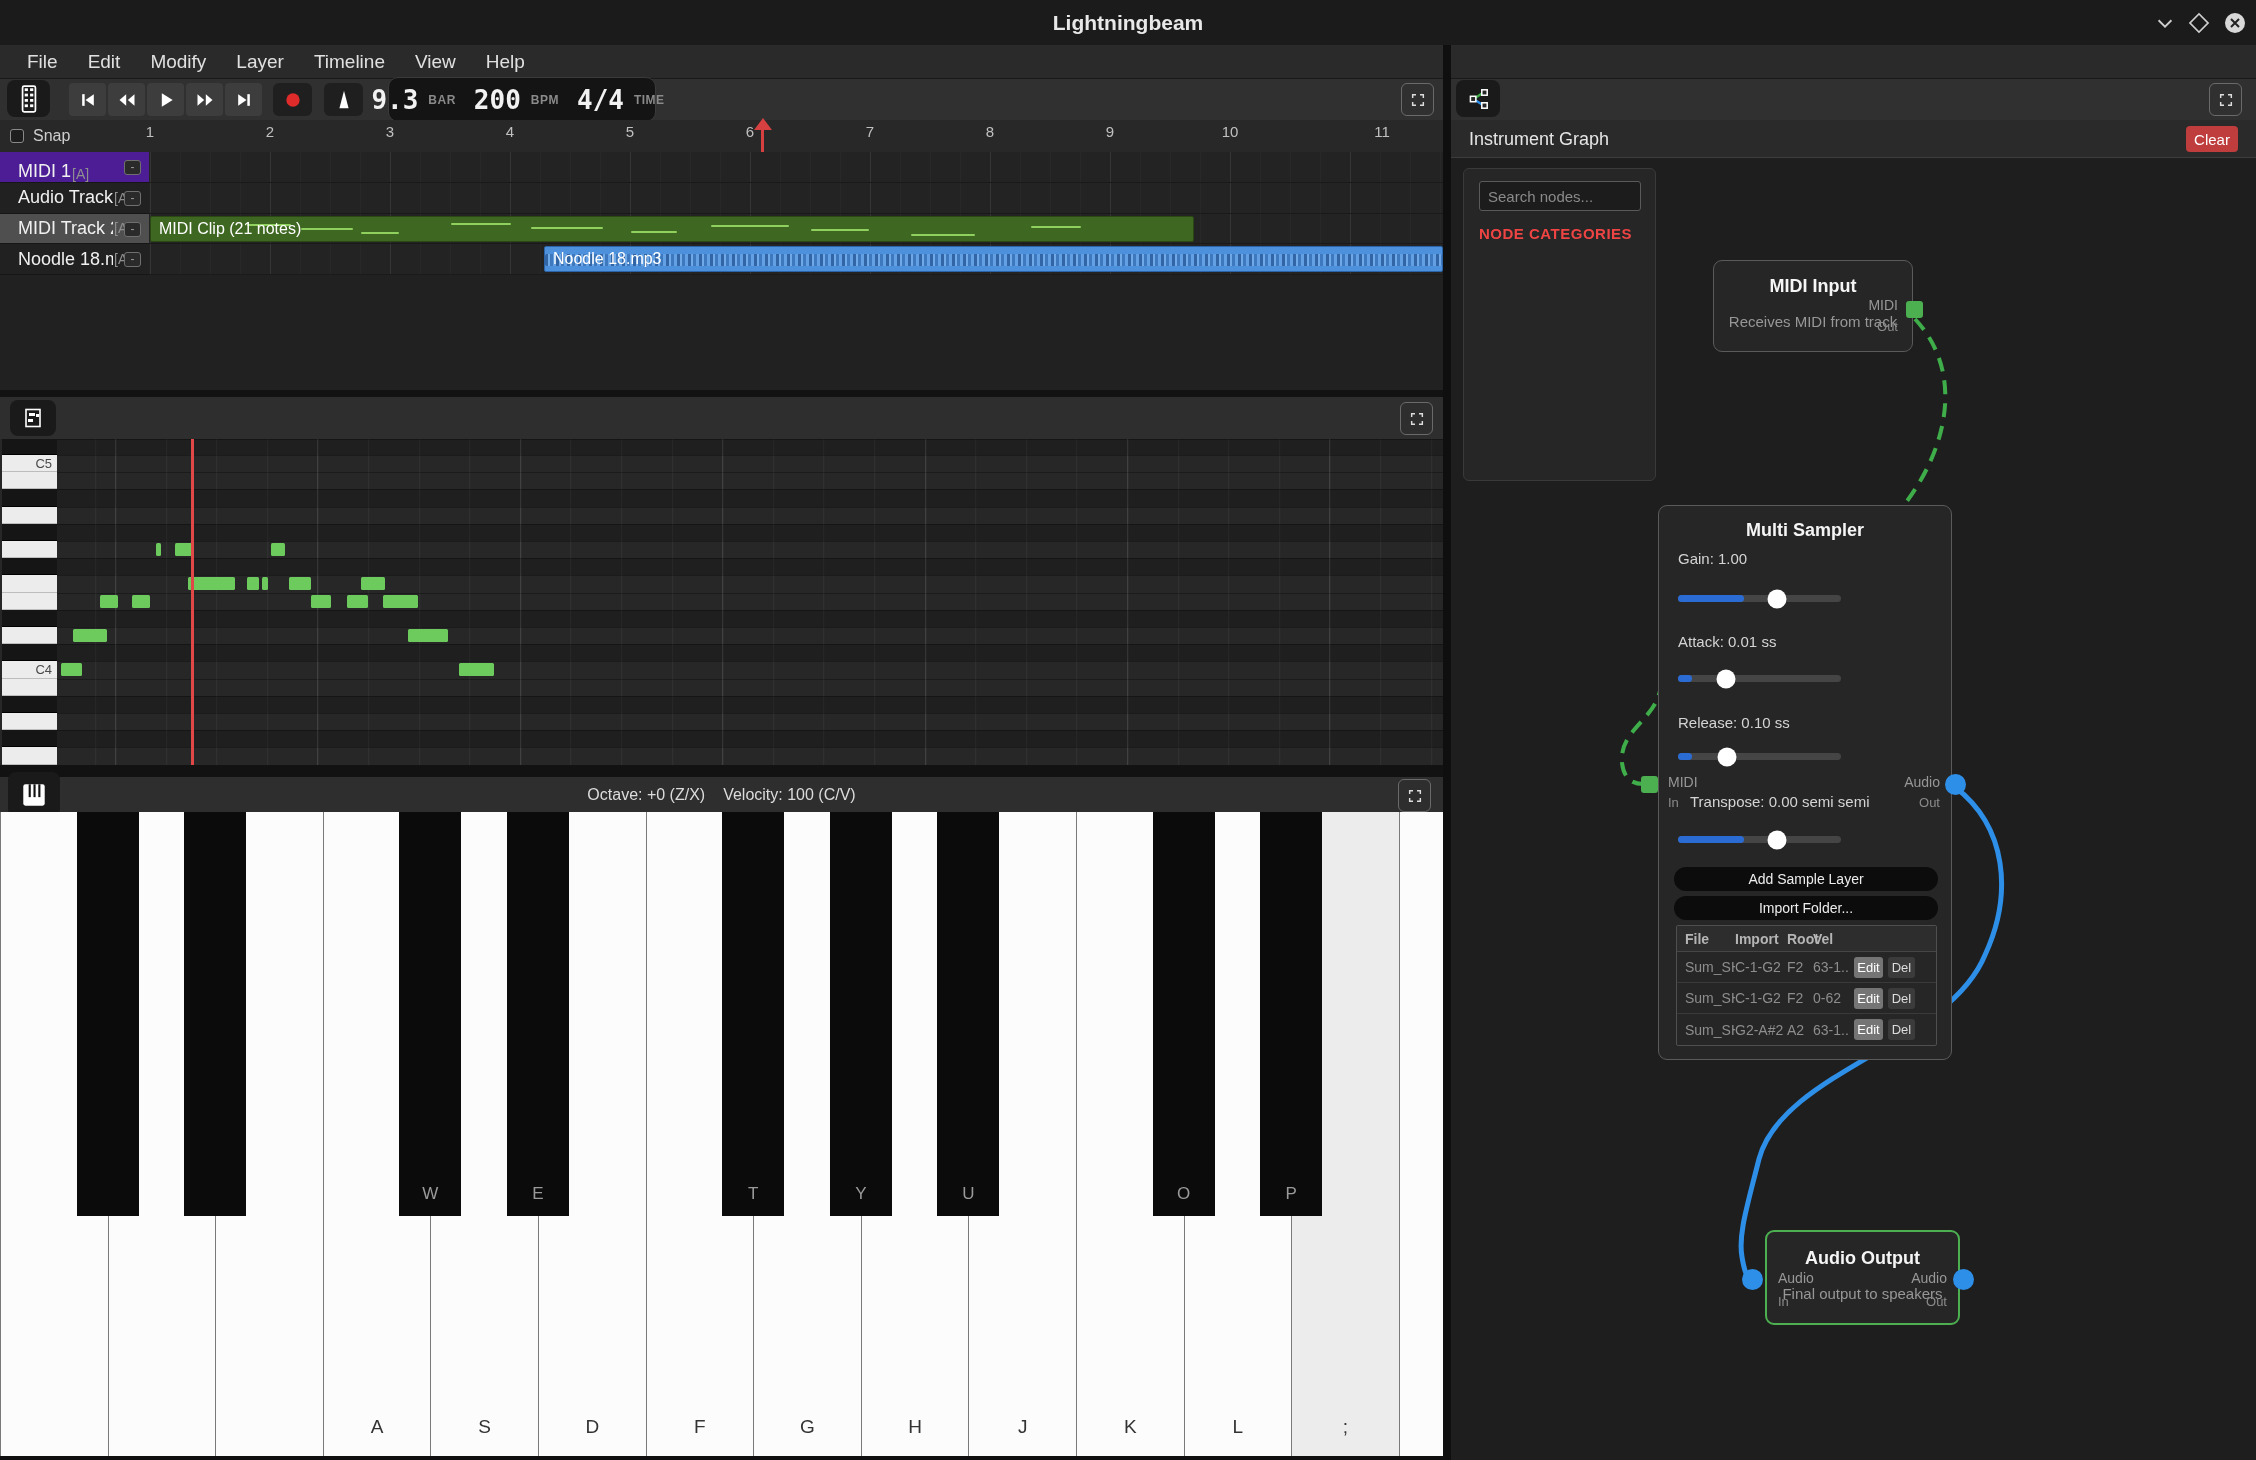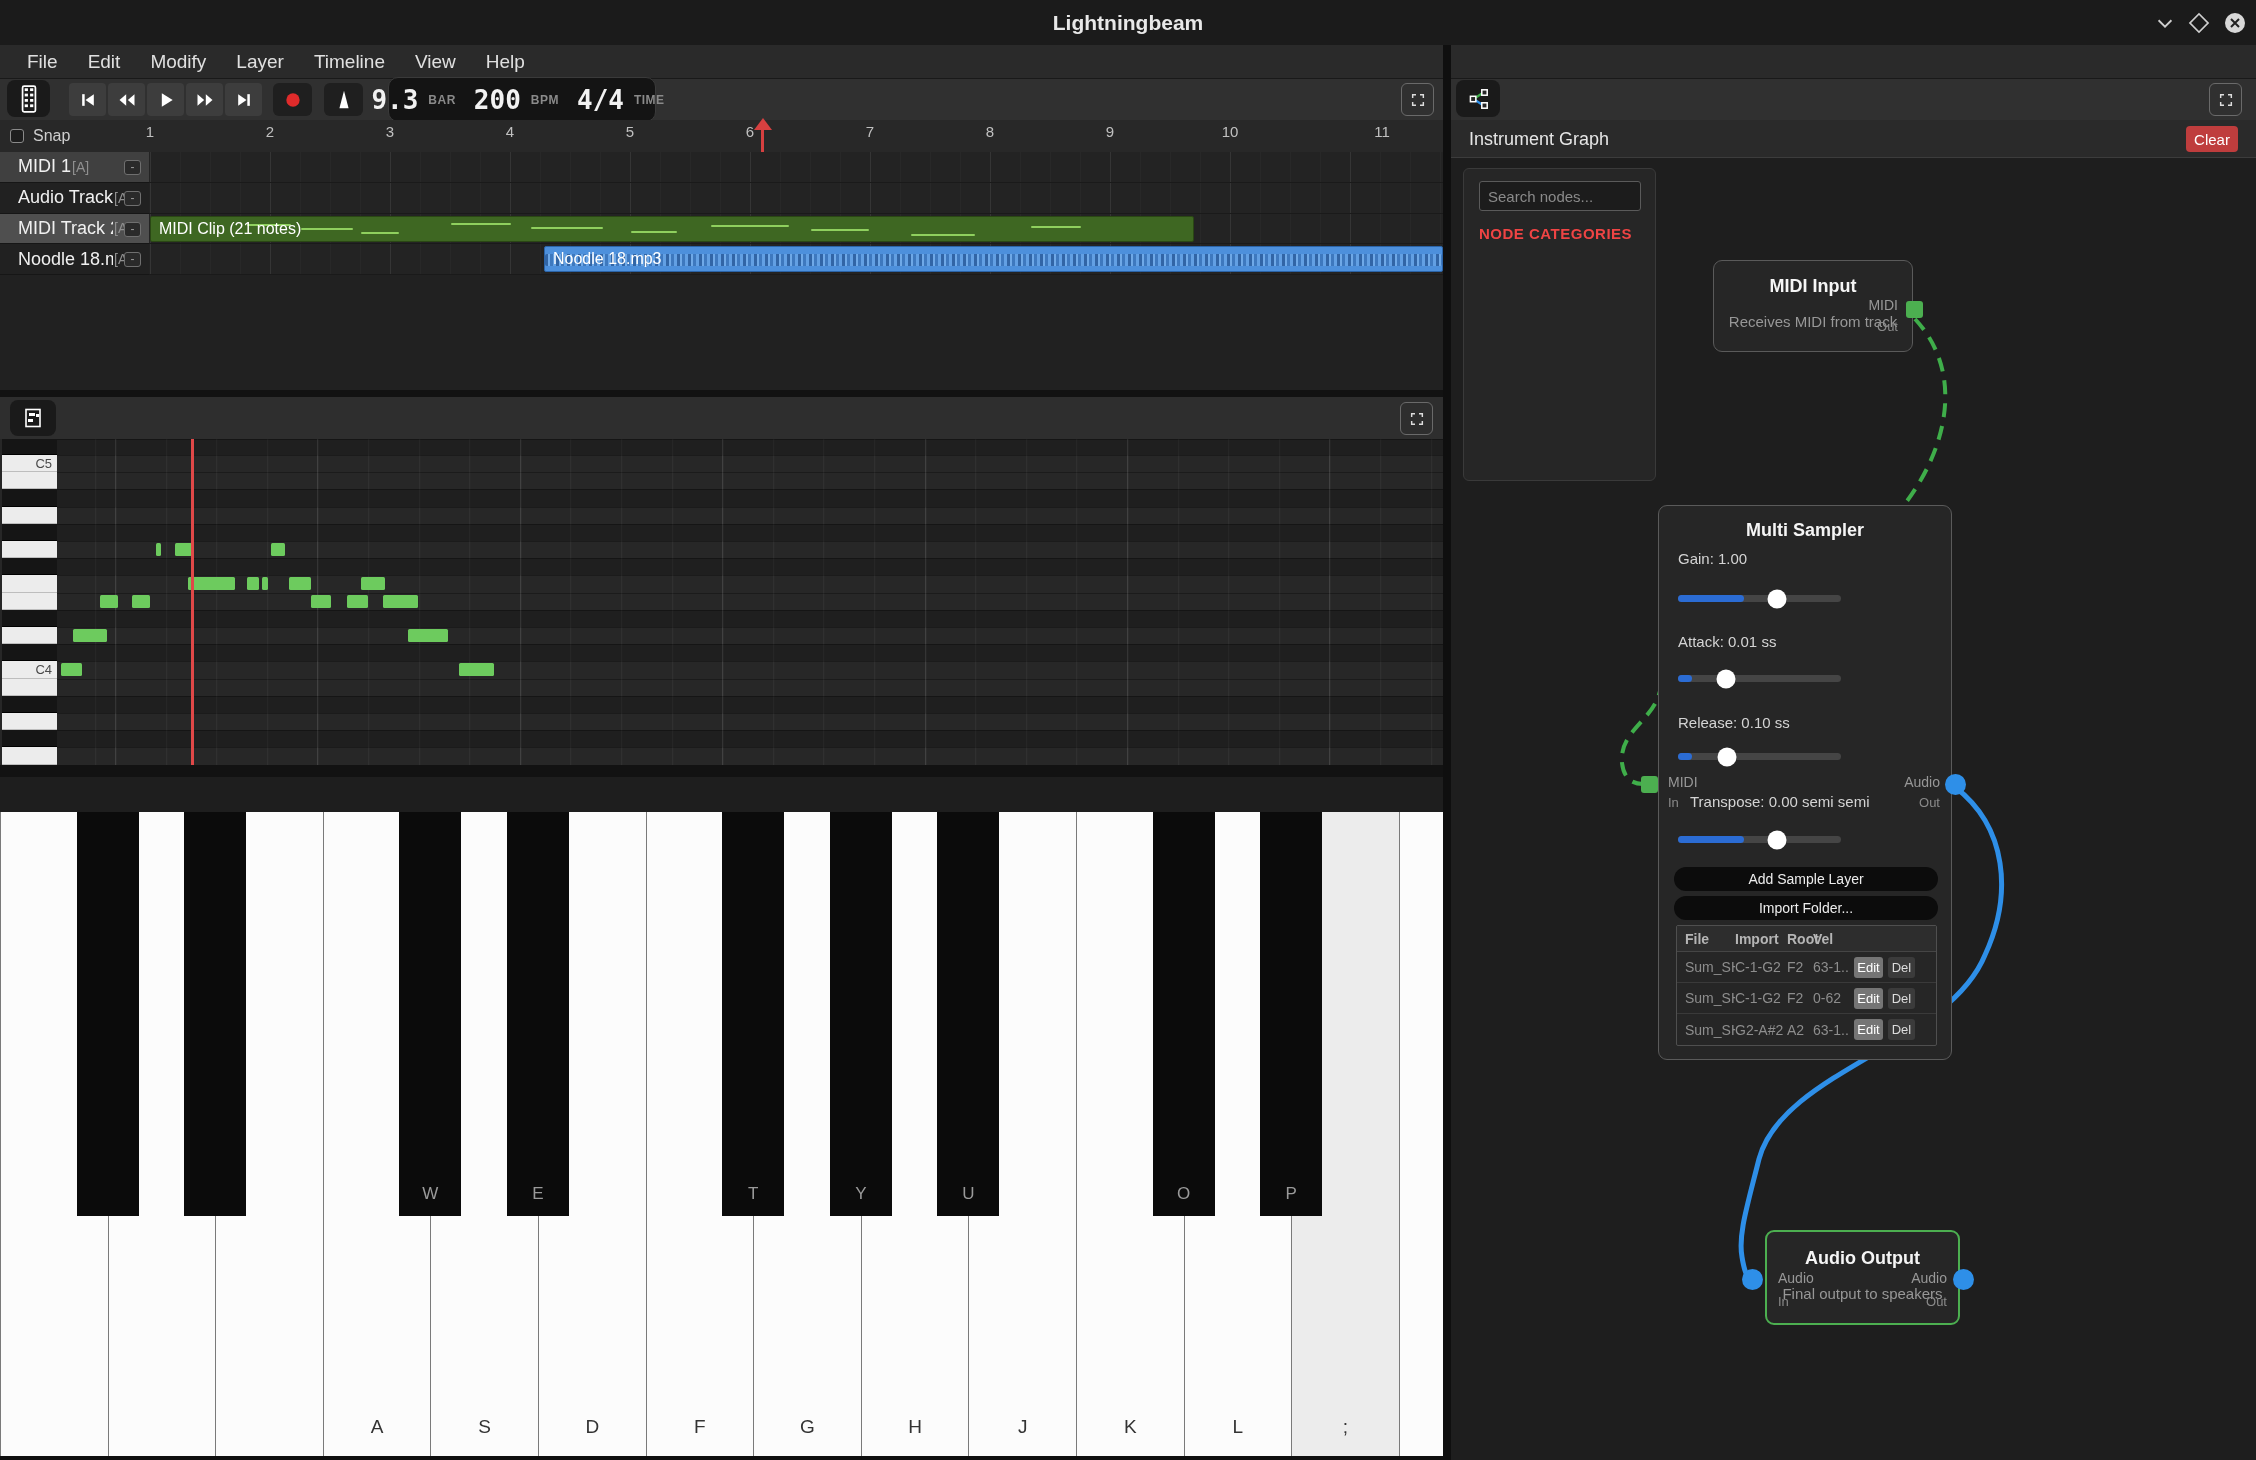--- a/index.html
+++ b/index.html
@@ -275,21 +275,21 @@
         <div class="bar-num" style="left: 361px;">4</div>
         <div class="bar-num" style="left: 481px;">5</div>
         <div class="bar-num" style="left: 601px;">6</div>
         <div class="bar-num" style="left: 721px;">7</div>
         <div class="bar-num" style="left: 841px;">8</div>
         <div class="bar-num" style="left: 961px;">9</div>
         <div class="bar-num" style="left: 1081px;">10</div>
         <div class="bar-num" style="left: 1201px; margin-left: 32px;">11</div>
       </div>
     <div id="trackheads">
-        <div class="trackhead" style="background: #404040;">
+        <div class="trackhead" style="background: #4c1d95; align-items: flex-end;">
           <div class="tname">MIDI 1</div>
           <div class="tbadge">[A]</div>
           <div class="minus">-</div>
         </div>
         <div class="trackhead" style="background: rgb(33, 33, 33);">
           <div class="tname">Audio Track 2</div>
           <div class="tbadge">[A]</div>
           <div class="minus">-</div>
         </div>
         <div class="trackhead" style="background: rgb(79, 79, 79);">
@@ -397,20 +397,39 @@
         <div class="note" style="left: 383px; top: 155.6px; width: 35px;"></div>
         <div class="note" style="left: 73px; top: 190px; width: 34px;"></div>
         <div class="note" style="left: 408px; top: 190px; width: 40px;"></div>
         <div class="note" style="left: 61px; top: 224.4px; width: 21px;"></div>
         <div class="note" style="left: 459px; top: 224.4px; width: 35px;"></div>
       </div>
     <div id="rollplayhead" style="left:191px"></div>
   </div>
   <div class="hdivider" style="top:765px;height:12px"></div>
 
+  <div id="kbhead">
+    <div id="kbinfo">
+      <span>Octave: +0 (Z/X)</span>
+      <span>Velocity: 100 (C/V)</span>
+    </div>
+    <div class="iconbtn" style="left:8px;top:-5px;width:52px;height:45px">
+      <svg width="30" height="30" viewBox="0 0 28 28">
+          <rect x="4" y="4" width="20" height="20" rx="2" fill="#fff"></rect>
+        <rect x="9" y="4" width="2" height="12" fill="#111"></rect>
+          <rect x="13.5" y="4" width="2" height="12" fill="#111"></rect>
+          <rect x="18" y="4" width="2" height="12" fill="#111"></rect>
+        </svg>
+    </div>
+    <div class="expandbtn" style="left:1398px;top:2px">
+      <svg width="16" height="16" viewBox="0 0 24 24">
+          <path d="M4 9 V4 H9 M15 4 H20 V9 M20 15 V20 H15 M9 20 H4 V15" stroke="#ddd" stroke-width="2.2" fill="none"></path>
+        </svg>
+    </div>
+  </div>
   <div id="keys">
       <div class="wkey" style="left: 0px; width: 107.6px;"></div>
       <div class="wkey" style="left: 107.6px; width: 107.6px;"></div>
       <div class="wkey" style="left: 215.2px; width: 107.6px;"></div>
       <div class="wkey" style="left: 322.8px; width: 107.6px;">
         <div class="klabel">A</div>
       </div>
       <div class="wkey" style="left: 430.4px; width: 107.6px;">
         <div class="klabel">S</div>
       </div>

